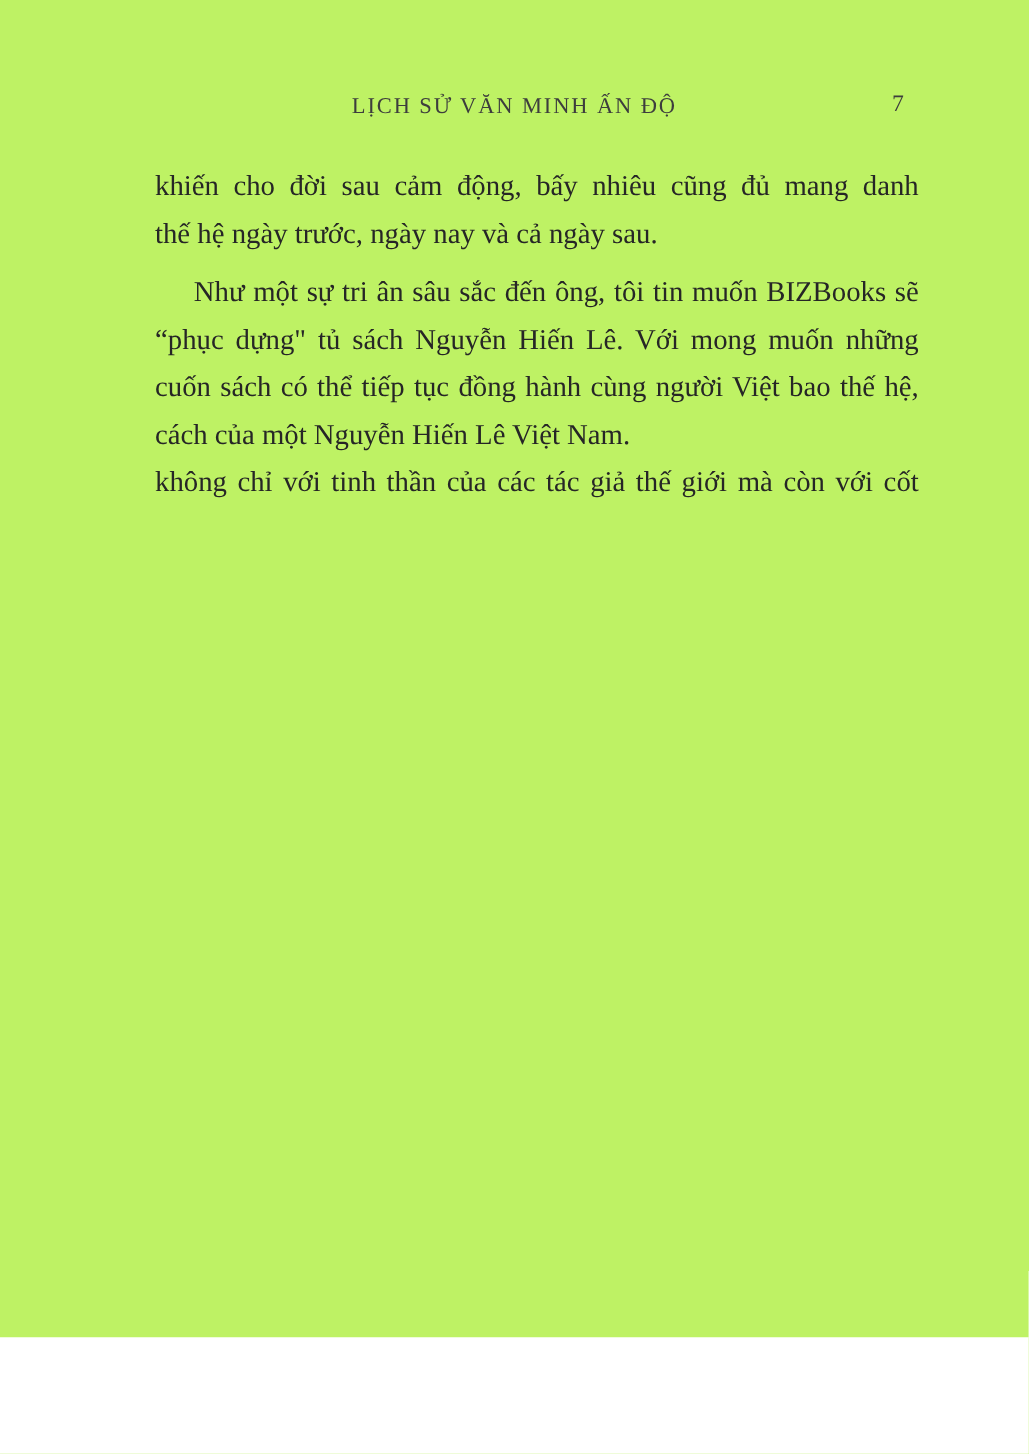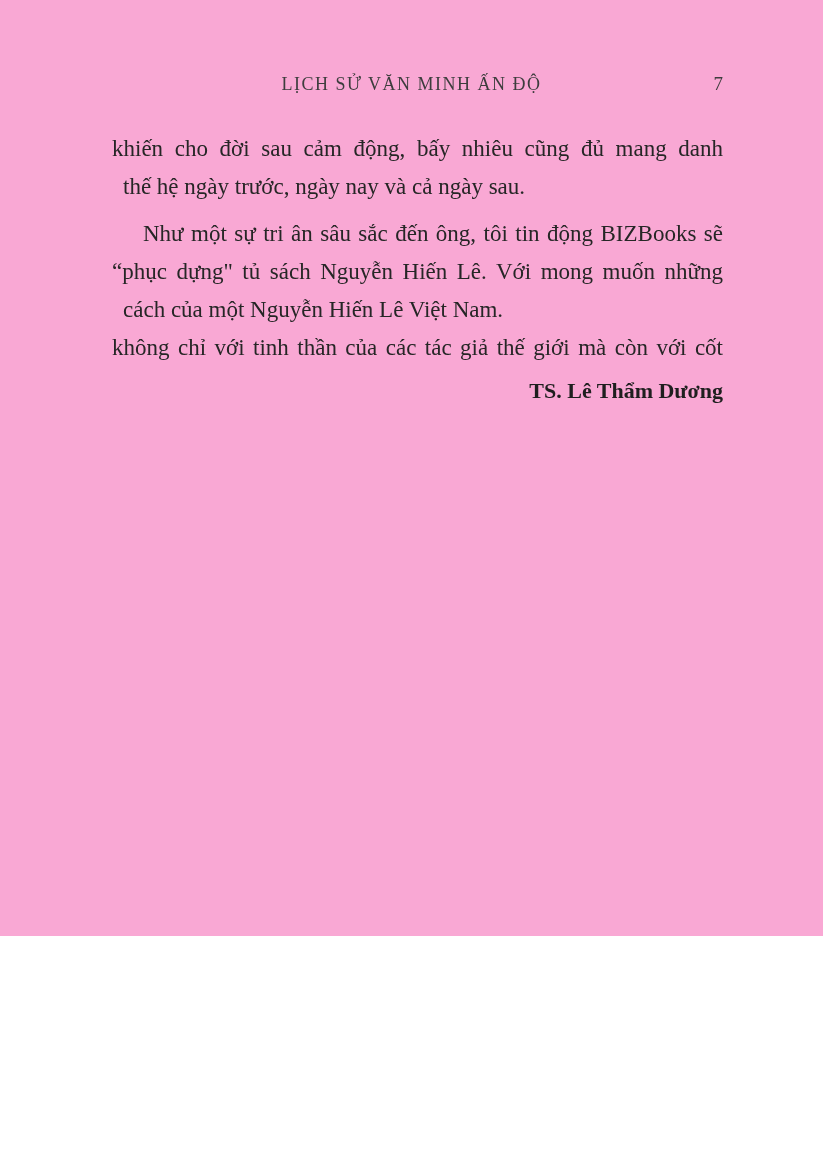--- a/index.html
+++ b/index.html
@@ -3,22 +3,22 @@
 <meta charset="utf-8">
 <style>
   html, body {
     margin: 0;
     padding: 0;
     background: #ffffff;
   }
   .page {
     position: relative;
     width: 823px;
-    height: 936px;
-    background: #f9a8d4;
+    height: 1070px;
+    background: #bef264;
     font-family: "Liberation Serif", "DejaVu Serif", serif;
     color: #262626;
     overflow: hidden;
   }
   .header {
     position: absolute;
     top: 70px;
     left: 100px;
     right: 100px;
     height: 28px;
@@ -34,40 +34,39 @@
     position: absolute;
     top: 0;
     right: 0;
     font-size: 19px;
     color: #3d3d3d;
     line-height: 28px;
   }
   .content {
     position: absolute;
     top: 130px;
-    left: 112px;
+    left: 124px;
     width: 611px;
   }
   .para {
     margin: 0;
   }
   .para + .para {
     margin-top: 9px;
   }
   .line {
     font-size: 23px;
     line-height: 38px;
     text-align: justify;
     text-align-last: justify;
     white-space: normal;
     color: #262626;
   }
   .line.last {
     text-align-last: left;
-    margin-left: 11px;
   }
   .para.indent .line:first-child {
     text-indent: 31px;
   }
   .signature {
     margin-top: 6px;
     font-size: 22px;
     line-height: 36px;
     font-weight: bold;
     text-align: right;
@@ -84,22 +83,22 @@
     <div class="page-number">7</div>
   </div>
 
   <div class="content">
     <div id="paragraphs">
         <div class="para">
           <div class="line">khiến cho đời sau cảm động, bấy nhiêu cũng đủ mang danh</div>
           <div class="line last">thế hệ ngày trước, ngày nay và cả ngày sau.</div>
         </div>
         <div class="para indent">
-          <div class="line">Như một sự tri ân sâu sắc đến ông, tôi tin động BIZBooks sẽ</div>
+          <div class="line">Như một sự tri ân sâu sắc đến ông, tôi tin muốn BIZBooks sẽ</div>
           <div class="line">“phục dựng" tủ sách Nguyễn Hiến Lê. Với mong muốn những</div>
+          <div class="line">cuốn sách có thể tiếp tục đồng hành cùng người Việt bao thế hệ,</div>
           <div class="line last">cách của một Nguyễn Hiến Lê Việt Nam.</div>
           <div class="line">không chỉ với tinh thần của các tác giả thế giới mà còn với cốt</div>
         </div>
       </div>
-    <div class="signature">TS. Lê Thẩm Dương</div>
   </div>
 
 </div>
 
 </body></html>

